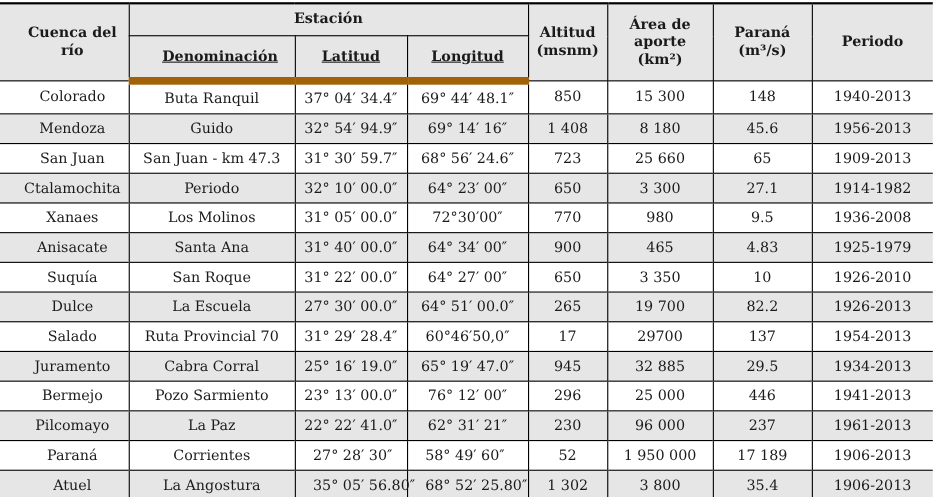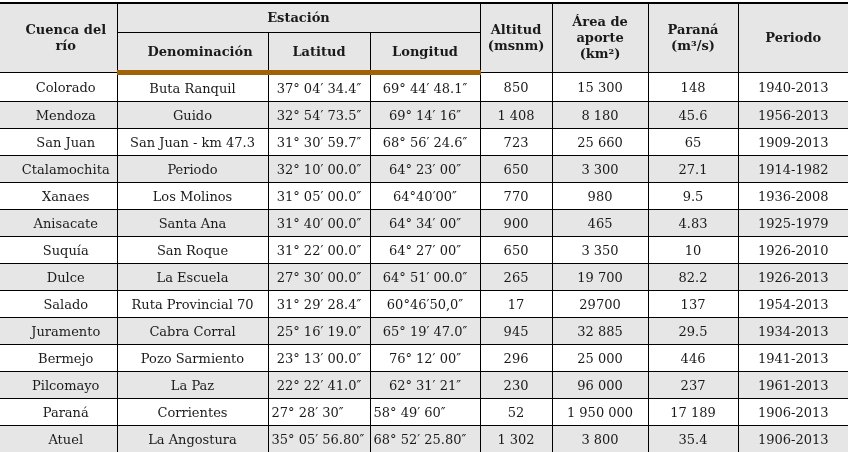--- a/index.html
+++ b/index.html
@@ -25,29 +25,29 @@
     .data-table thead th {
       background: #e6e6e6;
       font-weight: bold;
       font-size: 13px;
       line-height: 16px;
     }
     .data-table thead tr.hrow1 th { border-top: 2px solid #000; height: 28px; }
     .data-table thead tr.hrow2 th { height: 37px; border-top: 1px solid #000; }
     .data-table thead tr.hrow1 th.sub-span { border-bottom: 1px solid #000; }
     .data-table thead th.rowspan { border-bottom: 1px solid #000; }
-    .data-table thead tr.hrow2 th { border-bottom: 5px solid #a16207; }
+    .data-table thead tr.hrow2 th { border-bottom: 7px solid #a16207; text-decoration: underline; }
     .data-table tbody td {
       height: 26px;
       border-top: 1px solid #000;
       white-space: nowrap;
     }
     .data-table tbody tr:nth-child(even) td { background: #e6e6e6; }
     .data-table tbody tr:last-child td { border-bottom: 2px solid #000; }
-    .data-table td.tight { text-align: left; padding-left: 3px; }
+    .data-table td.tight { text-align: left; padding-left: 16px; }
   </style>
 </head>
 <body>
 
 <table class="data-table">
   <colgroup>
     <col style="width:117px">
       <col style="width:151px">
       <col style="width:102px">
       <col style="width:110px">
@@ -84,21 +84,21 @@
         <td>37° 04′ 34.4″</td>
         <td>69° 44′ 48.1″</td>
         <td>850</td>
         <td>15 300</td>
         <td>148</td>
         <td>1940-2013</td>
       </tr>
       <tr>
         <td>Mendoza</td>
         <td>Guido</td>
-        <td>32° 54′ 73.5″</td>
+        <td>32° 54′ 94.9″</td>
         <td>69° 14′ 16″</td>
         <td>1 408</td>
         <td>8 180</td>
         <td>45.6</td>
         <td>1956-2013</td>
       </tr>
       <tr>
         <td>San Juan</td>
         <td>San Juan - km 47.3</td>
         <td>31° 30′ 59.7″</td>
@@ -115,21 +115,21 @@
         <td>64° 23′ 00″</td>
         <td>650</td>
         <td>3 300</td>
         <td>27.1</td>
         <td>1914-1982</td>
       </tr>
       <tr>
         <td>Xanaes</td>
         <td>Los Molinos</td>
         <td>31° 05′ 00.0″</td>
-        <td>64°40′00″</td>
+        <td>72°30′00″</td>
         <td>770</td>
         <td>980</td>
         <td>9.5</td>
         <td>1936-2008</td>
       </tr>
       <tr>
         <td>Anisacate</td>
         <td>Santa Ana</td>
         <td>31° 40′ 00.0″</td>
         <td>64° 34′ 00″</td>

